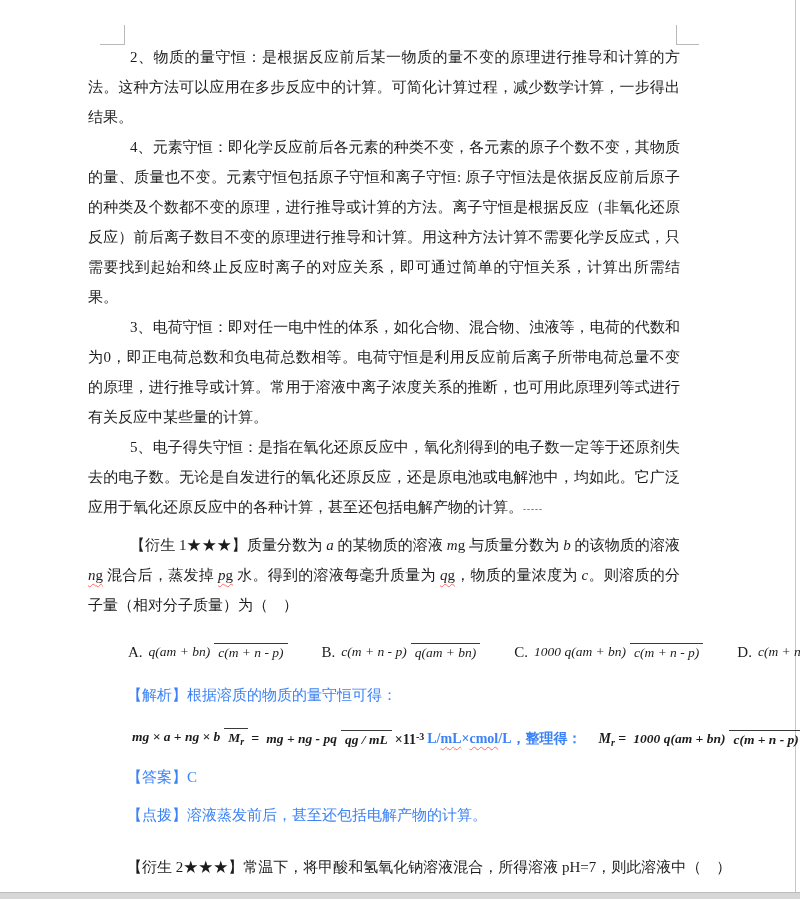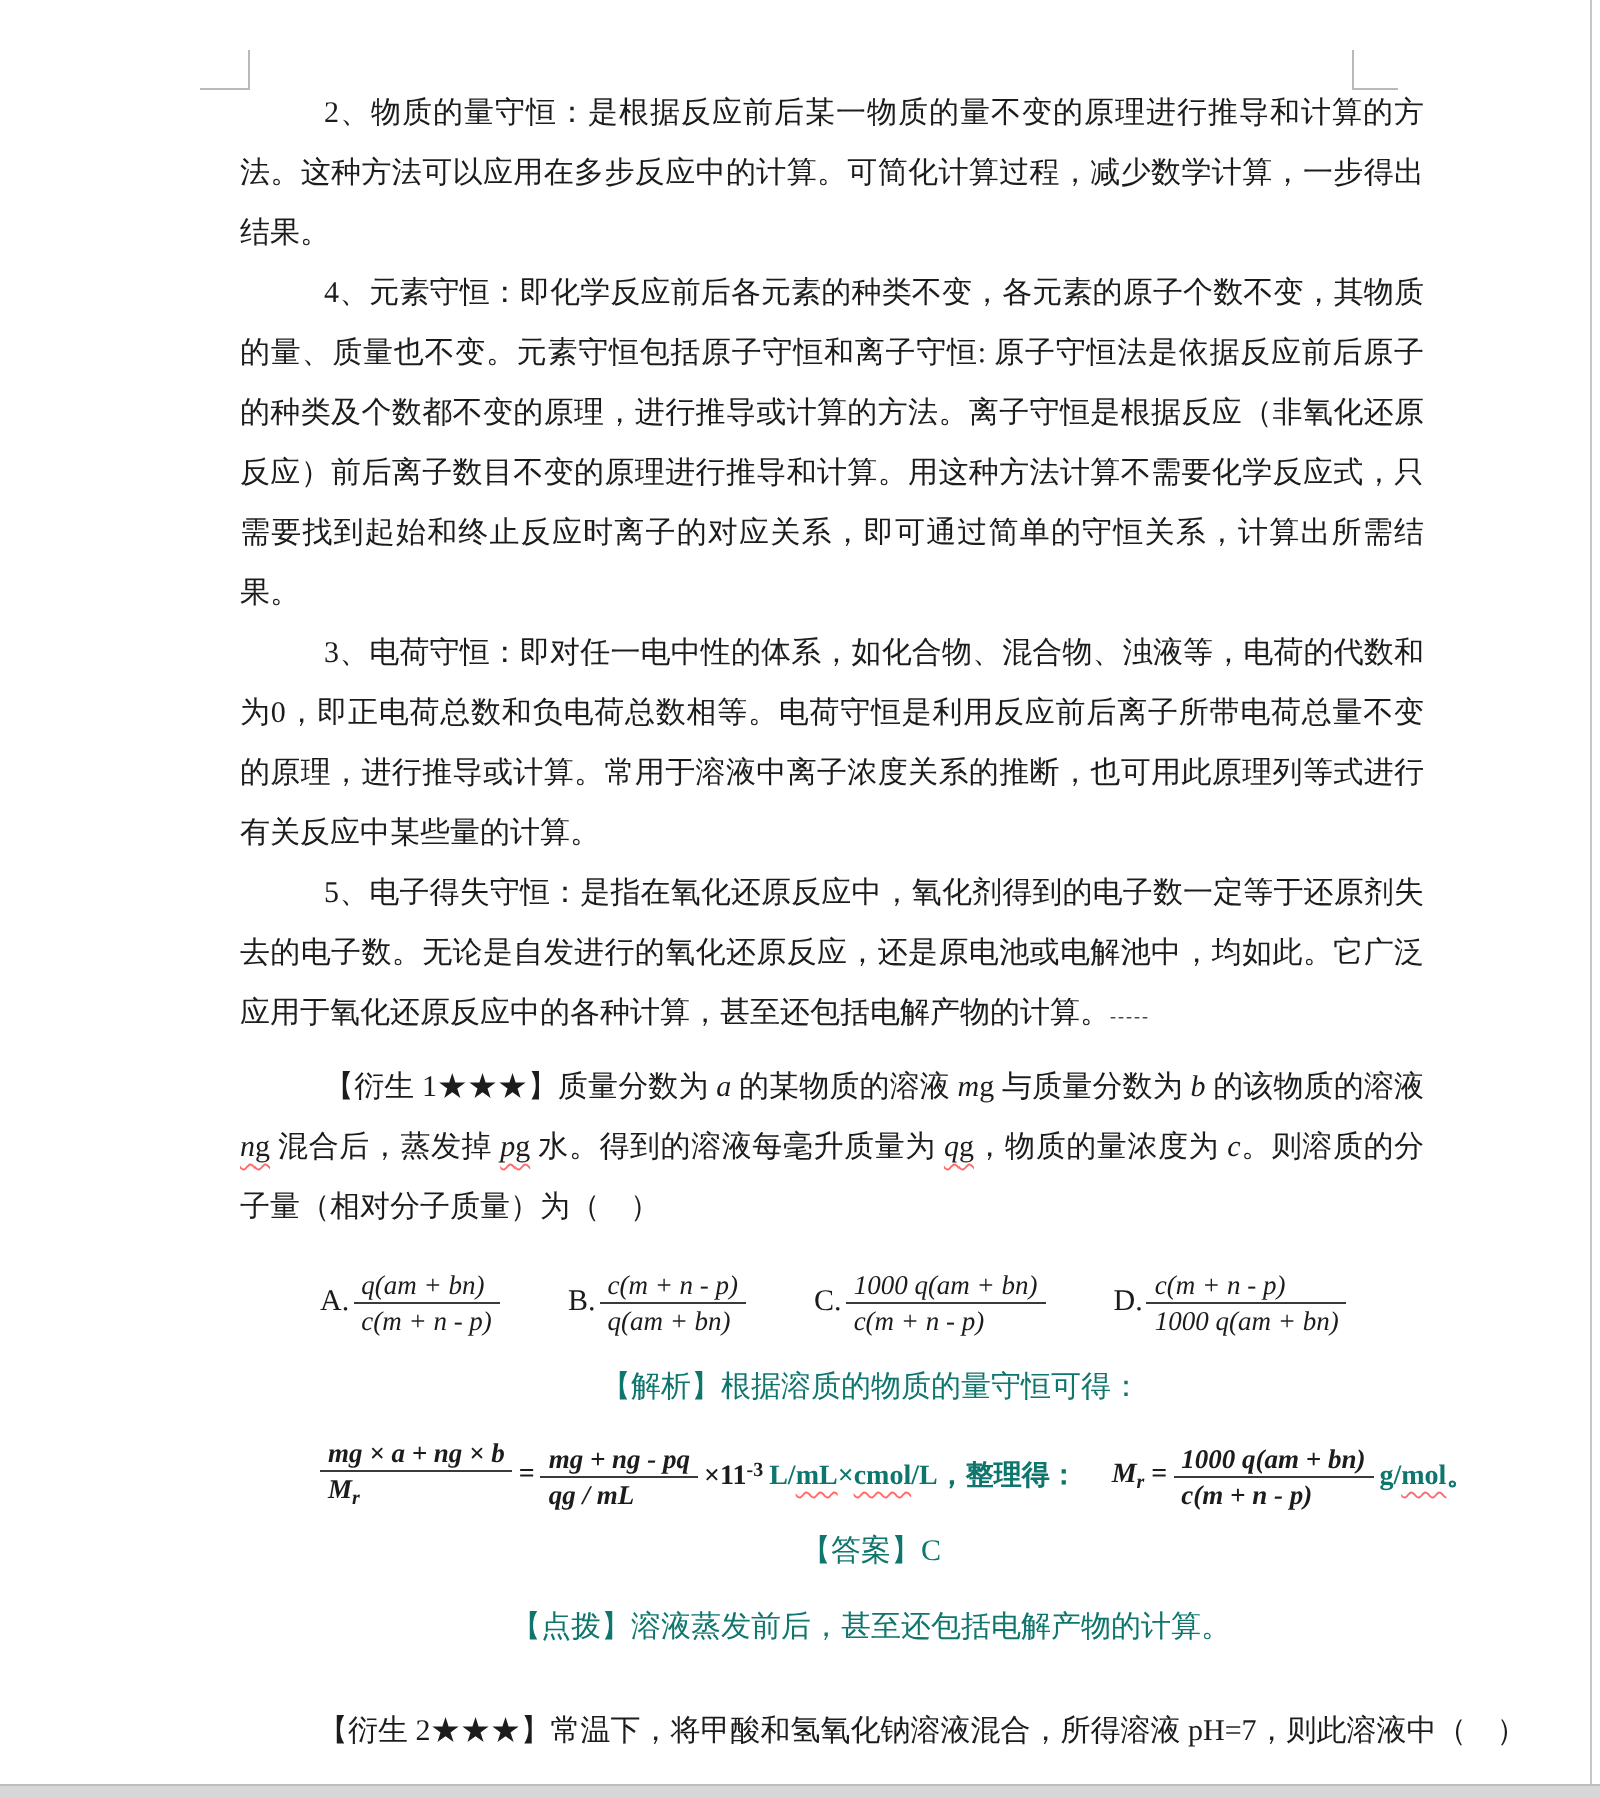--- a/index.html
+++ b/index.html
@@ -8,34 +8,34 @@
     background:#ffffff;color:#1c1c1c;
     font-family:"Liberation Serif","DejaVu Serif",serif;
   }
   
   .corner-mark{position:absolute;border-color:#b9b9b9;border-style:solid;}
   .corner-left{left:100px;top:25px;width:24px;height:19px;border-width:0 1px 1px 0;}
   .corner-right{left:676px;top:25px;width:22px;height:19px;border-width:0 0 1px 1px;}
   .page-edge-right{position:absolute;left:795px;top:0;width:1px;height:892px;background:#c6c6c6;}
   .page-gap{position:absolute;left:0;top:892px;width:800px;height:7px;background:#d7d7d7;border-top:1px solid #bdbdbd;}
 
-  .content{position:absolute;left:120px;top:42px;width:592px;}
+  .content{position:absolute;left:88px;top:42px;width:592px;}
   p.body{margin:0;font-size:15px;line-height:30px;text-align:justify;text-indent:42px;}
   .line{font-size:15px;line-height:30px;white-space:nowrap;}
-  .red{color:#0f766e;text-align:center;}
+  .red{color:#3b82f6;}
   .i{font-style:italic;}
   .sq{text-decoration:underline;text-decoration-style:wavy;text-decoration-color:#ff6a6a;text-decoration-thickness:1px;text-underline-offset:3px;}
   .sup{font-size:10px;vertical-align:4px;}
   .sub{font-size:10px;vertical-align:-3px;}
   .dots{font-size:9px;letter-spacing:1px;color:#333;}
 
   .opt-row{display:flex;align-items:center;margin:10px 0 0 40px;column-gap:34px;min-height:44px;}
   .opt{display:inline-flex;align-items:center;font-size:14px;white-space:nowrap;}
   .opt-label{font-size:15px;margin-right:2px;}
-  .frac{display:inline-flex;flex-direction:column;text-align:left;font-size:13.5px;line-height:17px;}
+  .frac{display:inline-flex;flex-direction:row;text-align:right;font-size:13.5px;line-height:17px;}
   .frac .num{display:block;padding:0 4px;}
   .frac .den{display:block;border-top:1px solid #3a3a3a;padding:0 4px;}
 
   .hdr-line{margin:6px 0 0 39px;}
   .formula-line{display:flex;align-items:center;margin:6px 0 0 40px;font-size:14px;white-space:nowrap;column-gap:3px;min-height:46px;font-weight:bold;}
   .q2-row{display:flex;margin:14px 0 0 50px;font-size:15px;line-height:30px;}
   .q2-cell-a{width:190px;white-space:nowrap;}
   .q2-cell-b{white-space:nowrap;}
 </style>
 </head>

